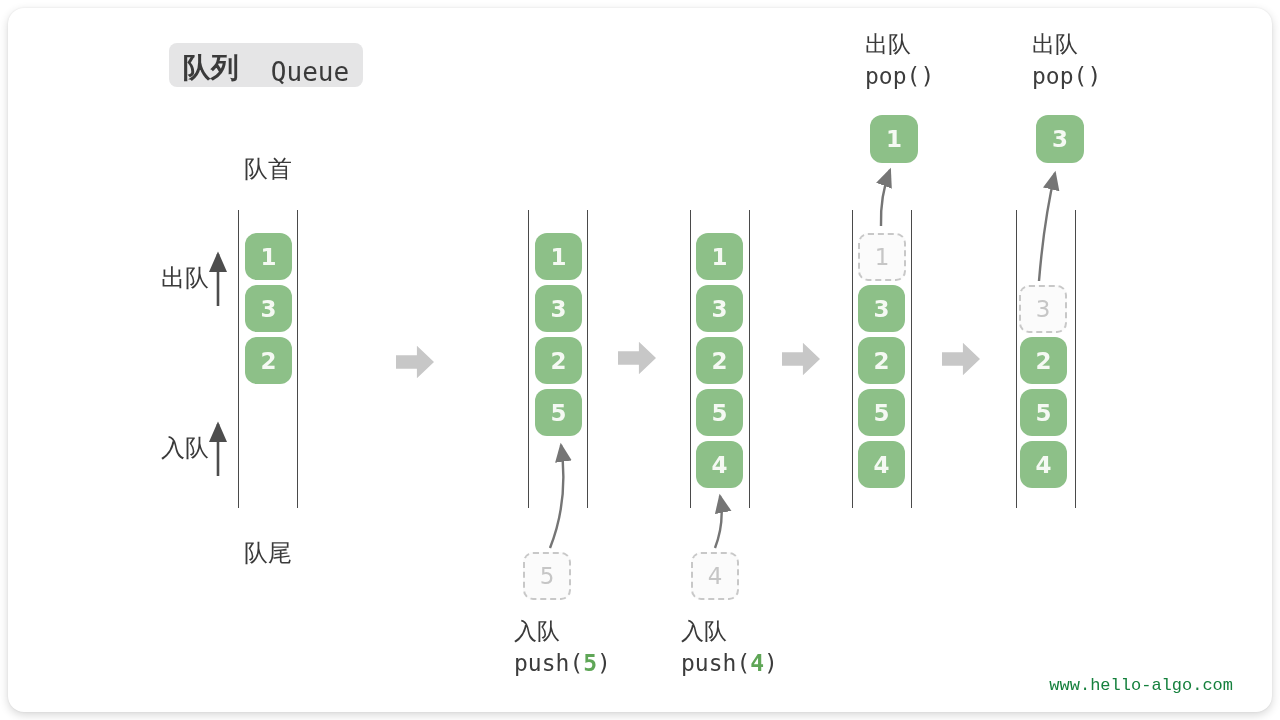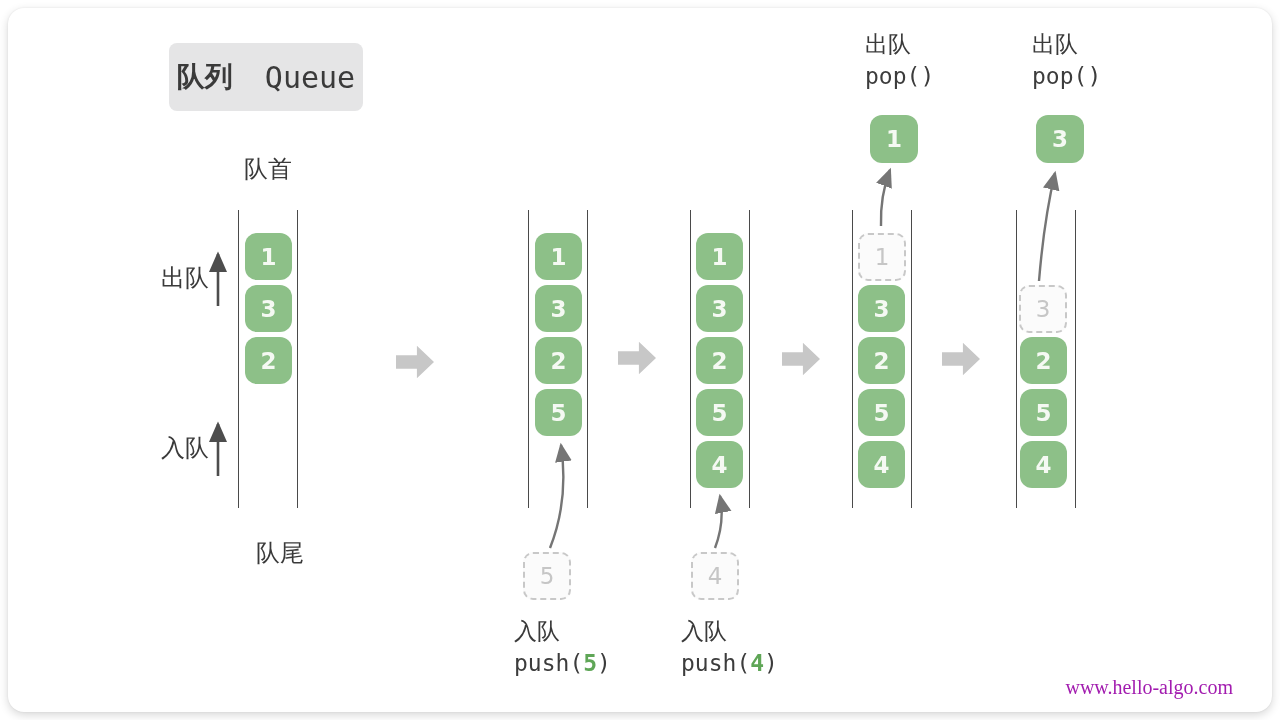--- a/index.html
+++ b/index.html
@@ -1,55 +1,55 @@
 <!DOCTYPE html>
 <html><head>
 <meta charset="utf-8">
 <style>
   html,body{margin:0;padding:0;background:#ffffff;}
   .canvas{position:relative;width:1280px;height:720px;overflow:hidden;
           font-family:"DejaVu Sans","Liberation Sans",sans-serif;}
   .card{position:absolute;left:8px;top:8px;width:1264px;height:704px;background:#ffffff;
         border-radius:16px;box-shadow:0 3px 10px rgba(0,0,0,0.16),0 0 2px rgba(0,0,0,0.08);}
-  .title-box{position:absolute;left:169px;top:43px;width:194px;height:68px;background:#e5e5e6;
-             border-radius:8px;display:flex;align-items:center;justify-content:center;gap:13px;}
+  .title-box{position:absolute;left:169px;top:43px;width:194px;height:44px;background:#e5e5e6;
+             border-radius:8px;display:flex;align-items:flex-end;justify-content:center;gap:13px;}
   .tzh{font-size:28px;font-weight:bold;color:#3a3a3a;}
-  .ten{font-family:"DejaVu Sans Mono","Liberation Mono",monospace;font-size:30px;color:#3a3a3a;margin-left:19px;}
+  .ten{font-family:"DejaVu Sans Mono","Liberation Mono",monospace;font-size:26px;color:#3a3a3a;margin-left:19px;}
   .lbl{position:absolute;font-size:24px;font-weight:normal;color:#3a3a3a;line-height:1;white-space:nowrap;}
   .rail{position:absolute;top:210px;width:60px;height:298px;box-sizing:border-box;
         border-left:1.6px solid #4a4a4a;border-right:1.6px solid #4a4a4a;}
   .qbox{position:absolute;width:47px;height:47px;border-radius:12px;background:#8dc088;
         color:#f5f9f3;font-size:23px;font-weight:600;display:flex;align-items:center;justify-content:center;}
   .dbox{position:absolute;width:48px;height:48px;box-sizing:border-box;border:2px dashed #c8c8c8;
         border-radius:10px;background:#fbfbfb;color:#c6c6c6;font-size:23px;font-weight:500;
         display:flex;align-items:center;justify-content:center;}
   .barrow{position:absolute;width:38px;height:34px;background:#c7c7c7;
           clip-path:polygon(0 30%,55% 30%,55% 2%,100% 50%,55% 98%,55% 70%,0 70%);}
   .opgroup{position:absolute;white-space:nowrap;}
   .opzh{font-size:23px;font-weight:500;color:#3a3a3a;line-height:28px;margin:0;}
   .opcode{font-family:"DejaVu Sans Mono","Liberation Mono",monospace;font-size:23px;color:#3c3c3c;
           line-height:36px;margin:0;}
   .oparg{color:#5fa657;font-weight:bold;}
-  .watermark{position:absolute;right:47px;top:677px;font-family:Liberation Serif, serif;
-             font-size:20px;color:#a21caf;line-height:1;}
+  .watermark{position:absolute;right:47px;top:677px;font-family:Liberation Mono, monospace;
+             font-size:17px;color:#15803d;line-height:1;}
   svg.overlay{position:absolute;left:0;top:0;pointer-events:none;}
 </style>
 </head>
 <body>
 
 <div class="canvas">
   <div class="card"></div>
 
   <div class="title-box">
     <span class="tzh">队列</span>
     <span class="ten">Queue</span>
   </div>
 
   <div class="lbl" style="left:244px;top:157px;">队首</div>
-  <div class="lbl" style="left:244px;top:541px;margin-left:12px;">队尾</div>
+  <div class="lbl" style="left:244px;top:541px;">队尾</div>
   <div class="lbl" style="left:161px;top:266px;">出队</div>
   <div class="lbl" style="left:161px;top:436px;">入队</div>
 
   <div class="rail" style="left:238px;"></div>
   <div class="rail" style="left:528px;"></div>
   <div class="rail" style="left:690px;"></div>
   <div class="rail" style="left:852px;"></div>
   <div class="rail" style="left:1016px;"></div>
 
   <div class="qbox" style="left:245px;top:233px;">1</div>

